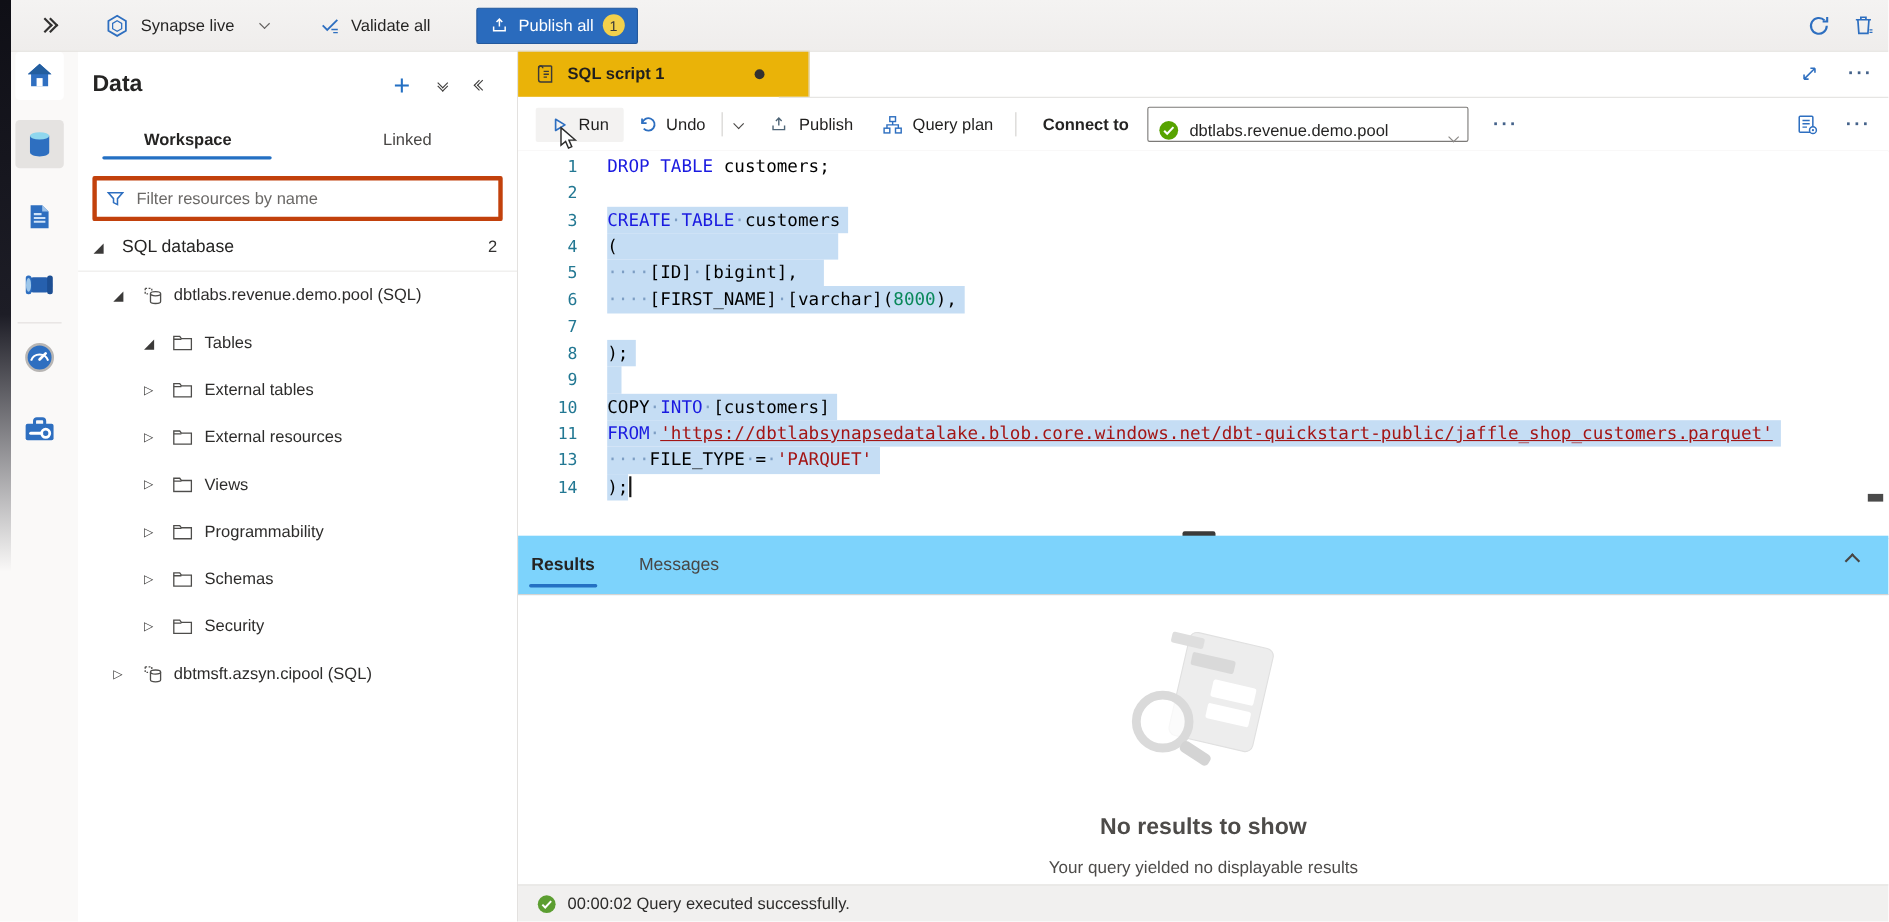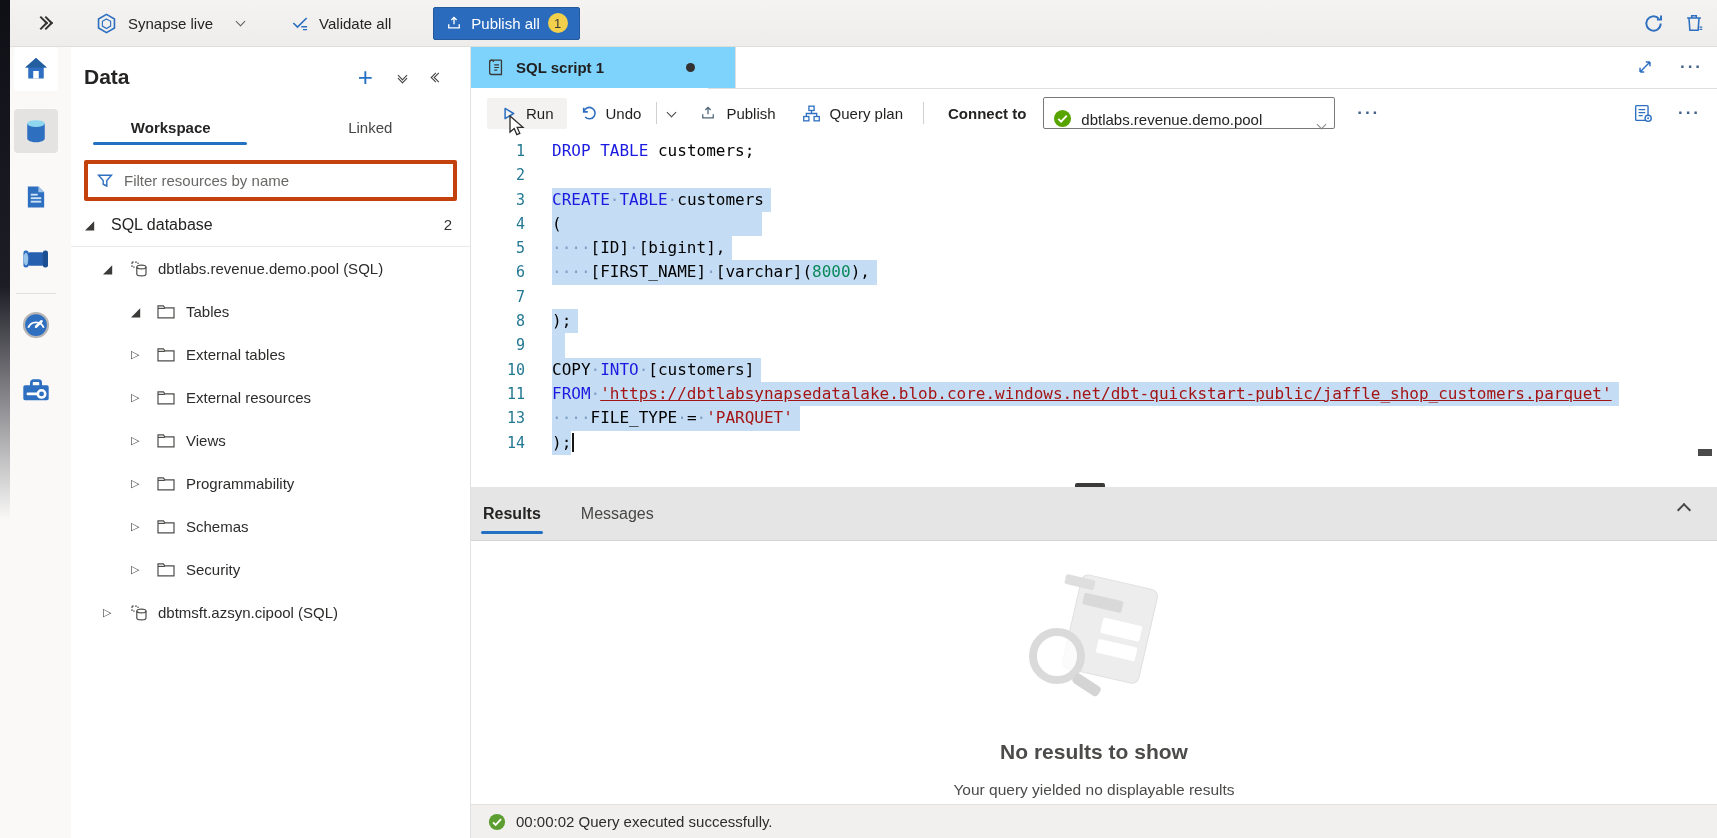--- a/index.html
+++ b/index.html
@@ -66,21 +66,21 @@
   .twisty{flex:0 0 26px;font-size:11px;color:#3b3a39;}
   .twisty.exp{font-size:12px;}
   .tree-icon{flex:0 0 22px;height:20px;margin-right:7px;display:flex;align-items:center;}
   .tree-label{font-size:15px;color:#2d2c2b;white-space:nowrap;}
   .tree-label.root{font-size:16px;color:#252423;}
   .count{margin-left:auto;margin-right:18px;font-size:15px;color:#323130;}
   
   .main{position:absolute;left:471px;top:46px;right:0;bottom:0;background:#fff;}
   .tabbar{position:absolute;top:0;left:0;right:0;height:43px;background:#fff;}
   .doc-tab{position:absolute;left:0;top:0;width:236px;height:42px;border-right:1px solid #e1dfdd;
-           display:flex;align-items:center;padding:0 14px;gap:10px;background:#7dd3fc;}
+           display:flex;align-items:center;padding:0 14px;gap:10px;background:#eab308;}
   .doc-tab-title{font-size:15px;font-weight:bold;color:#201f1e;white-space:nowrap;}
   .dirty-dot{width:9px;height:9px;border-radius:50%;background:#323130;margin-left:auto;margin-right:26px;}
   .tabbar-line{position:absolute;left:237px;right:0;top:42px;height:1px;background:#e1dfdd;}
   .tab-right{position:absolute;top:0;height:42px;display:flex;align-items:center;gap:26px;right:14px;}
   .more-dots{font-size:17px;letter-spacing:2px;color:#44628a;font-weight:bold;line-height:10px;}
   .toolbar{position:absolute;top:43px;left:0;right:0;height:48px;border-bottom:1px solid #e1dfdd;
            display:flex;align-items:center;padding-left:16px;background:#fff;}
   .tbtn{display:flex;align-items:center;gap:9px;font-size:15px;color:#201f1e;}
   .run-btn{background:#f3f2f1;border-radius:2px;padding:7px 13px;}
   .undo-btn{margin-left:12px;}
@@ -107,21 +107,21 @@
   .tk-pl{color:#000;}
   .tk-str{color:#a31515;}
   .tk-num{color:#09885a;}
   .tk-ws{color:#7d9ec4;}
   .tk-u{text-decoration:underline;}
   .caret{display:inline-block;width:2px;height:19px;background:#161616;vertical-align:-4px;margin-left:1px;}
   .ovmark{position:absolute;right:5px;top:403px;width:14px;height:7px;background:#4a4a4a;}
   .split-handle{position:absolute;left:604px;top:437px;width:30px;height:6px;background:#3b3a39;border-radius:2px;}
   
   .results-header{position:absolute;top:441px;left:0;right:0;height:53px;border-bottom:1px solid #d6d4d2;
-                  display:flex;align-items:center;padding-left:10px;gap:36px;background:#e5e5e5;}
+                  display:flex;align-items:center;padding-left:10px;gap:36px;background:#7dd3fc;}
   .rtab{font-size:16px;color:#484644;position:relative;height:100%;display:flex;align-items:center;padding:0 2px;}
   .rtab.active{color:#252423;font-weight:bold;}
   .rtab.active::after{content:"";position:absolute;left:0;right:0;bottom:6px;height:3px;background:#2470c3;border-radius:2px;}
   .results-collapse{position:absolute;left:1208px;top:459px;color:#484644;}
   .empty{position:absolute;top:494px;left:0;right:0;text-align:center;}
   .empty-illus{margin-top:30px;}
   .empty-title{margin-top:30px;font-size:21px;font-weight:bold;color:#4d4b49;}
   .empty-sub{margin-top:17px;font-size:15.5px;color:#4d4b49;}
   
   .statusbar{position:absolute;left:0;right:0;bottom:0;height:33px;background:#f1f0ef;border-top:1px solid #e3e1df;
@@ -469,21 +469,21 @@
         <span class="more-dots">···</span>
       </div>
     </div>
 
     <div class="editor">
       <div>
           <div class="cline"><span class="ln">1</span><span class="lc"><span class="tk-kw">DROP</span><span class="tk-pl"> </span><span class="tk-kw">TABLE</span><span class="tk-pl"> customers;</span></span></div>
           <div class="cline"><span class="ln">2</span><span class="lc"></span></div>
           <div class="cline"><span class="ln">3</span><span class="lc sel" style="padding-right: 7px;"><span class="tk-kw">CREATE</span><span class="tk-ws">·</span><span class="tk-kw">TABLE</span><span class="tk-ws">·</span><span class="tk-pl">customers</span></span></div>
           <div class="cline"><span class="ln">4</span><span class="lc sel" style="padding-right: 200px;"><span class="tk-pl">(</span></span></div>
-          <div class="cline"><span class="ln">5</span><span class="lc sel" style="padding-right: 7px;"><span class="tk-ws">····</span><span class="tk-pl">[ID]</span><span class="tk-ws">·</span><span class="tk-pl">[bigint],</span></span></div>
+          <div class="cline"><span class="ln">5</span><span class="lc sel" style="padding-right: 24px;"><span class="tk-ws">····</span><span class="tk-pl">[ID]</span><span class="tk-ws">·</span><span class="tk-pl">[bigint],</span></span></div>
           <div class="cline"><span class="ln">6</span><span class="lc sel" style="padding-right: 7px;"><span class="tk-ws">····</span><span class="tk-pl">[FIRST_NAME]</span><span class="tk-ws">·</span><span class="tk-pl">[varchar](</span><span class="tk-num">8000</span><span class="tk-pl">),</span></span></div>
           <div class="cline"><span class="ln">7</span></div>
           <div class="cline"><span class="ln">8</span><span class="lc sel" style="padding-right: 7px;"><span class="tk-pl">);</span></span></div>
           <div class="cline"><span class="ln">9</span><span class="lc sel" style="padding-right: 13px;"></span></div>
           <div class="cline"><span class="ln">10</span><span class="lc sel" style="padding-right: 7px;"><span class="tk-pl">COPY</span><span class="tk-ws">·</span><span class="tk-kw">INTO</span><span class="tk-ws">·</span><span class="tk-pl">[customers]</span></span></div>
           <div class="cline"><span class="ln">11</span><span class="lc sel" style="padding-right: 7px;"><span class="tk-kw">FROM</span><span class="tk-ws">·</span><span class="tk-str tk-u">'https://dbtlabsynapsedatalake.blob.core.windows.net/dbt-quickstart-public/jaffle_shop_customers.parquet'</span></span></div>
           <div class="cline"><span class="ln">13</span><span class="lc sel" style="padding-right: 7px;"><span class="tk-ws">····</span><span class="tk-pl">FILE_TYPE</span><span class="tk-ws">·</span><span class="tk-pl">=</span><span class="tk-ws">·</span><span class="tk-str">'PARQUET'</span></span></div>
           <div class="cline"><span class="ln">14</span><span class="lc sel"><span class="tk-pl">);</span></span><span class="caret"></span></div>
         </div>
     </div>

